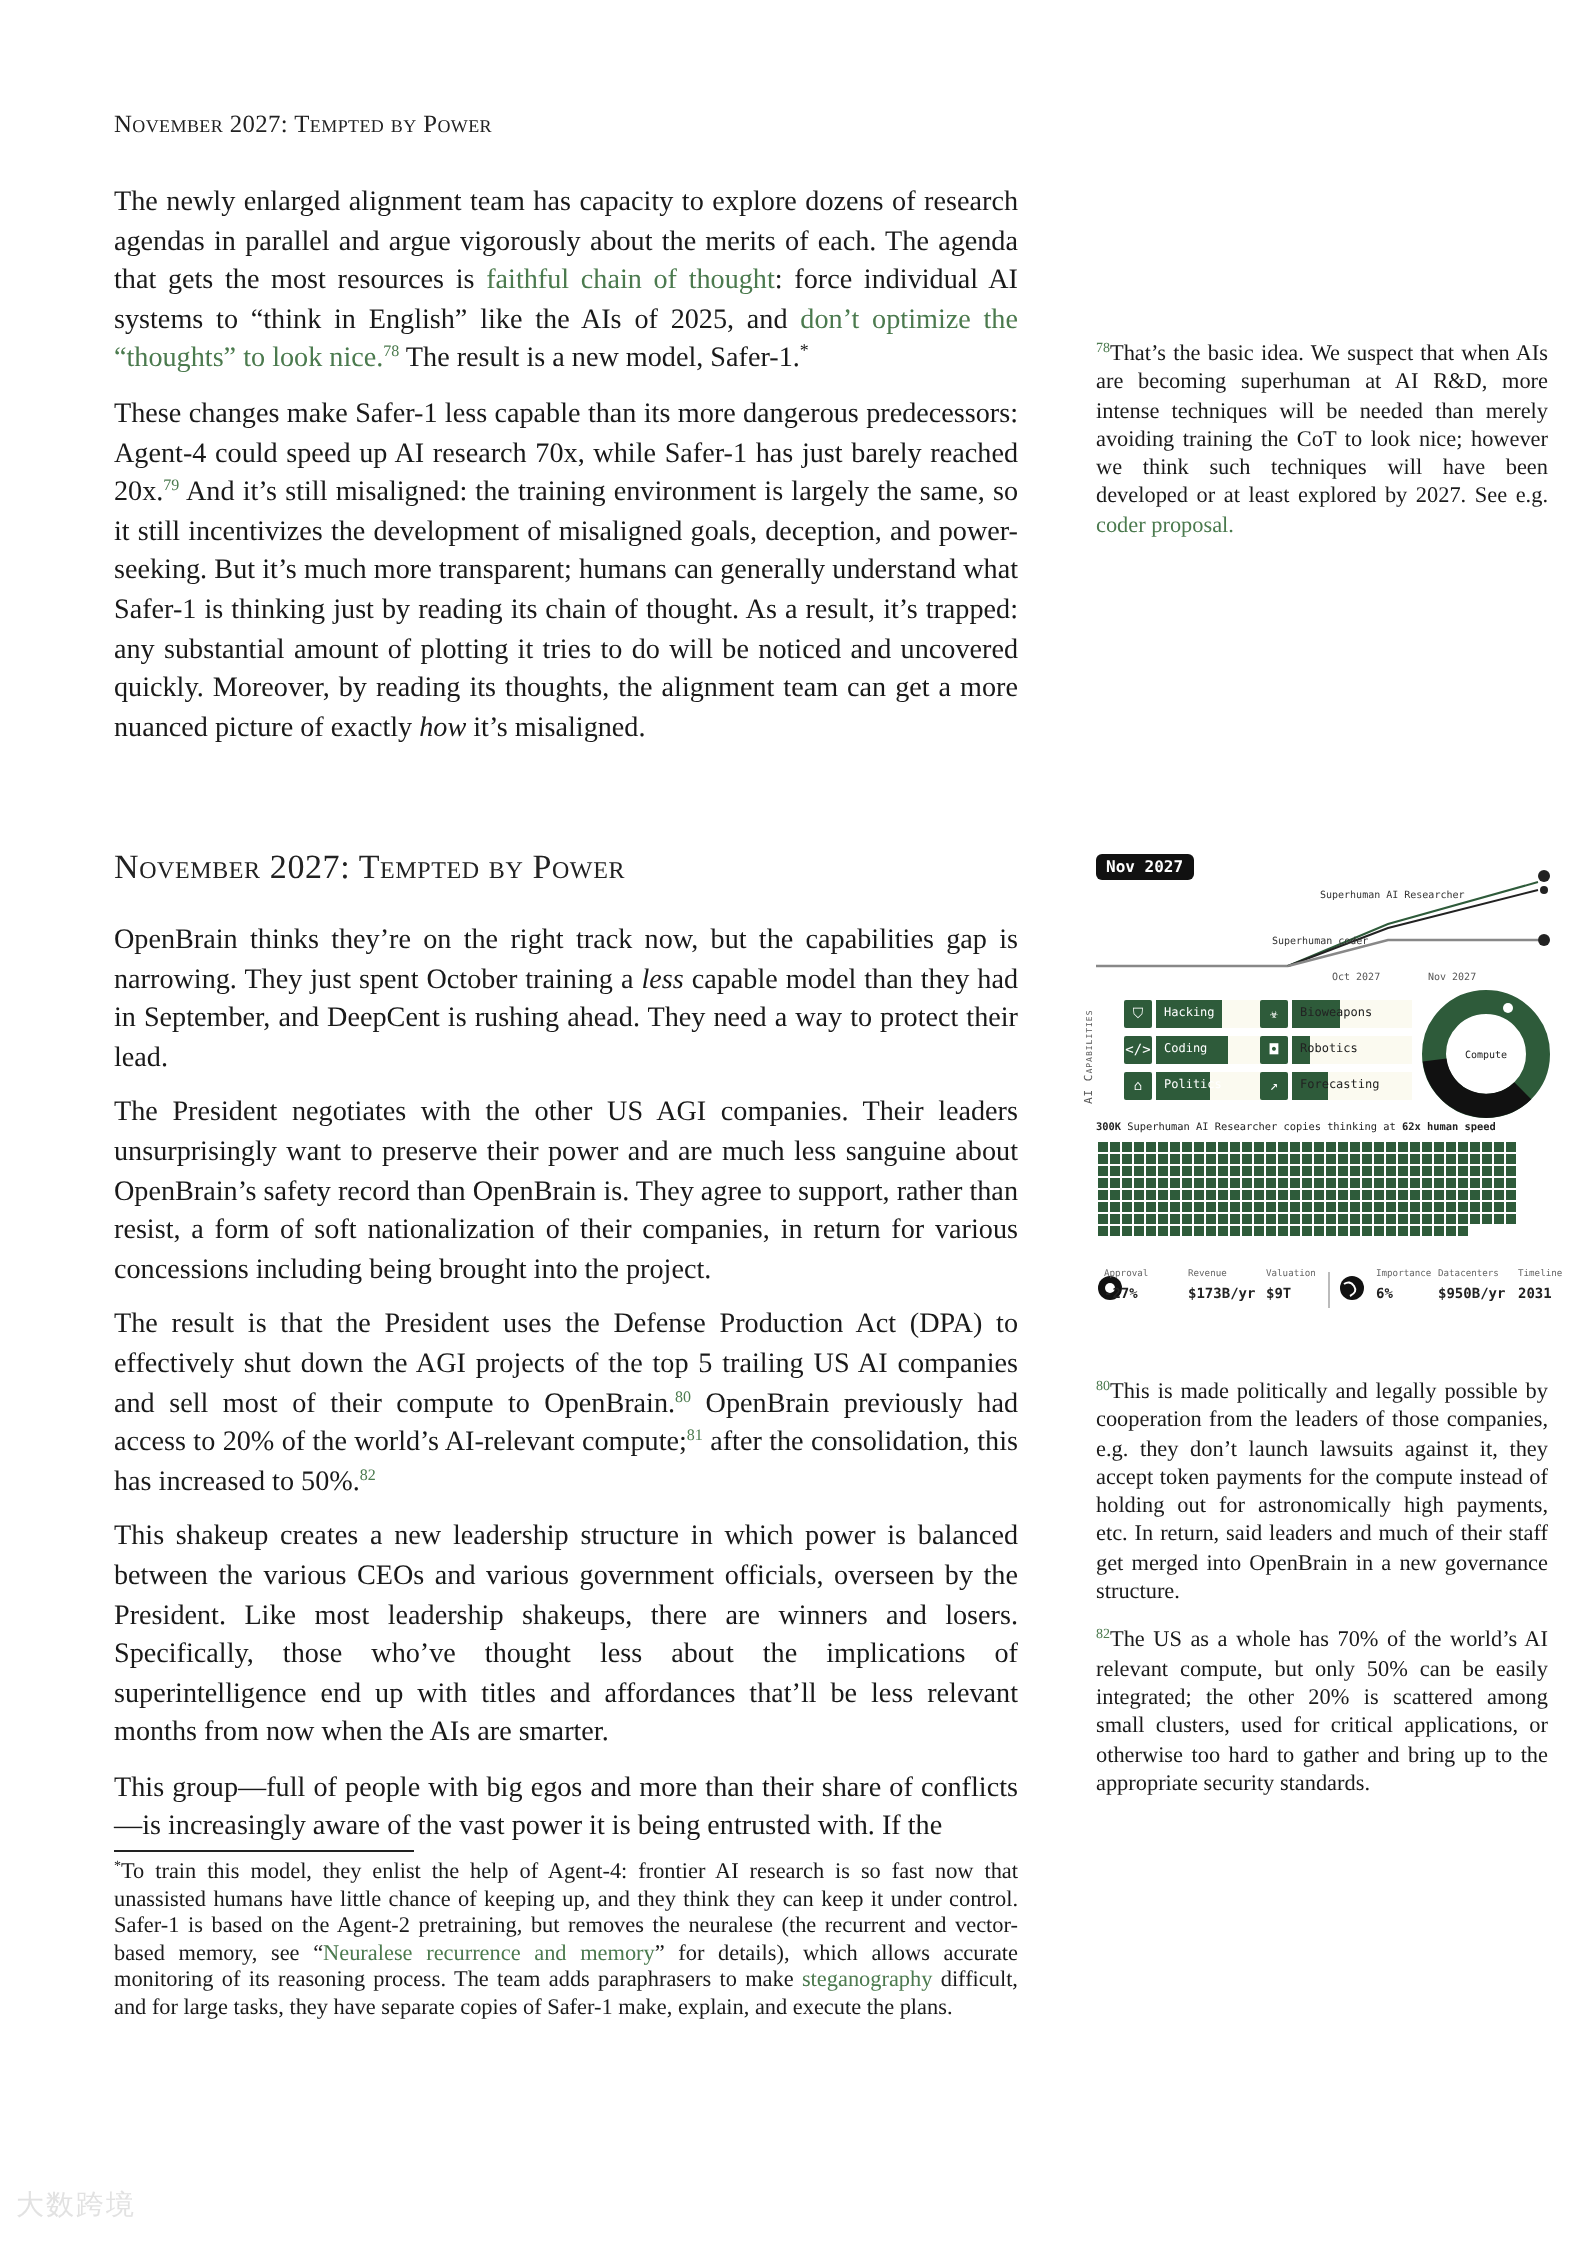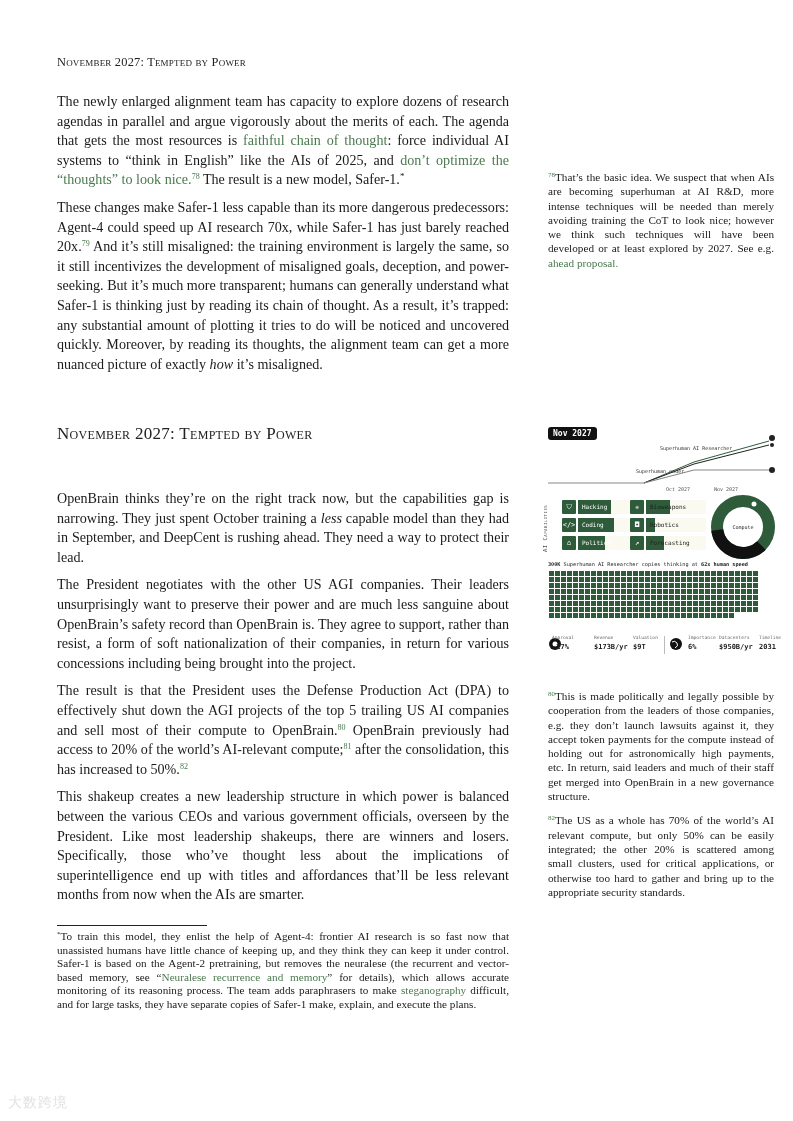--- a/index.html
+++ b/index.html
@@ -53,29 +53,30 @@
 
 <div class="running-head">November 2027: Tempted by Power</div>
 
 <div class="main" style="top:92px;">
   <p><span>The newly enlarged alignment team has capacity to explore dozens of research agendas in parallel and argue vigorously about the merits of each. The agenda that gets the most resources is </span><span class="link">faithful chain of thought</span><span>: force individual AI systems to “think in English” like the AIs of 2025, and </span><span class="link">don’t optimize the “thoughts” to look nice.</span><sup class="fn">78</sup><span> The result is a new model, Safer-1.</span><sup class="star">*</sup></p>
   <p><span>These changes make Safer-1 less capable than its more dangerous predecessors: Agent-4 could speed up AI research 70x, while Safer-1 has just barely reached 20x.</span><sup class="fn">79</sup><span> And it’s still misaligned: the training environment is largely the same, so it still incentivizes the development of misaligned goals, deception, and power-seeking. But it’s much more transparent; humans can generally understand what Safer-1 is thinking just by reading its chain of thought. As a result, it’s trapped: any substantial amount of plotting it tries to do will be noticed and uncovered quickly. Moreover, by reading its thoughts, the alignment team can get a more nuanced picture of exactly </span><em>how</em><span> it’s misaligned.</span></p>
 </div>
 
 <div class="section-title">November 2027: Tempted by Power</div>
 
-<div class="main" style="top:461px;margin-top:28px;">
+<div class="main" style="top:461px;">
   <p><span>OpenBrain thinks they’re on the right track now, but the capabilities gap is narrowing. They just spent October training a </span><em>less</em><span> capable model than they had in September, and DeepCent is rushing ahead. They need a way to protect their lead.</span></p>
   <p>The President negotiates with the other US AGI companies. Their leaders unsurprisingly want to preserve their power and are much less sanguine about OpenBrain’s safety record than OpenBrain is. They agree to support, rather than resist, a form of soft nationalization of their companies, in return for various concessions including being brought into the project.</p>
   <p><span>The result is that the President uses the Defense Production Act (DPA) to effectively shut down the AGI projects of the top 5 trailing US AI companies and sell most of their compute to OpenBrain.</span><sup class="fn">80</sup><span> OpenBrain previously had access to 20% of the world’s AI-relevant compute;</span><sup class="fn">81</sup><span> after the consolidation, this has increased to 50%.</span><sup class="fn">82</sup></p>
   <p>This shakeup creates a new leadership structure in which power is balanced between the various CEOs and various government officials, overseen by the President. Like most leadership shakeups, there are winners and losers. Specifically, those who’ve thought less about the implications of superintelligence end up with titles and affordances that’ll be less relevant months from now when the AIs are smarter.</p>
+  <p>This group—full of people with big egos and more than their share of conflicts—is increasingly aware of the vast power it is being entrusted with. If the</p>
 </div>
 
 <div class="side" style="top:170px;">
-  <p><sup>78</sup><span>That’s the basic idea. We suspect that when AIs are becoming superhuman at AI R&amp;D, more intense techniques will be needed than merely avoiding training the CoT to look nice; however we think such techniques will have been developed or at least explored by 2027. See e.g. </span><span class="link">ahead proposal.</span></p>
+  <p><sup>78</sup><span>That’s the basic idea. We suspect that when AIs are becoming superhuman at AI R&amp;D, more intense techniques will be needed than merely avoiding training the CoT to look nice; however we think such techniques will have been developed or at least explored by 2027. See e.g. </span><span class="link">coder proposal.</span></p>
 </div>
 
 <div class="info">
   <div class="date-badge">Nov 2027</div>
   <svg class="curve-svg" width="240" height="70">
     <line x1="4" y1="59" x2="100" y2="59" stroke="#888" stroke-width="1.2"></line>
     <path d="M100 59 L150 38 L225 17" stroke="#2e5b3a" stroke-width="1" fill="none"></path>
     <path d="M100 59 L150 40 L225 21" stroke="#222" stroke-width="1" fill="none"></path>
     <path d="M100 59 L150 46 L225 46" stroke="#888" stroke-width="1.2" fill="none"></path>
     <circle cx="228" cy="14" r="3" fill="#222"></circle>

